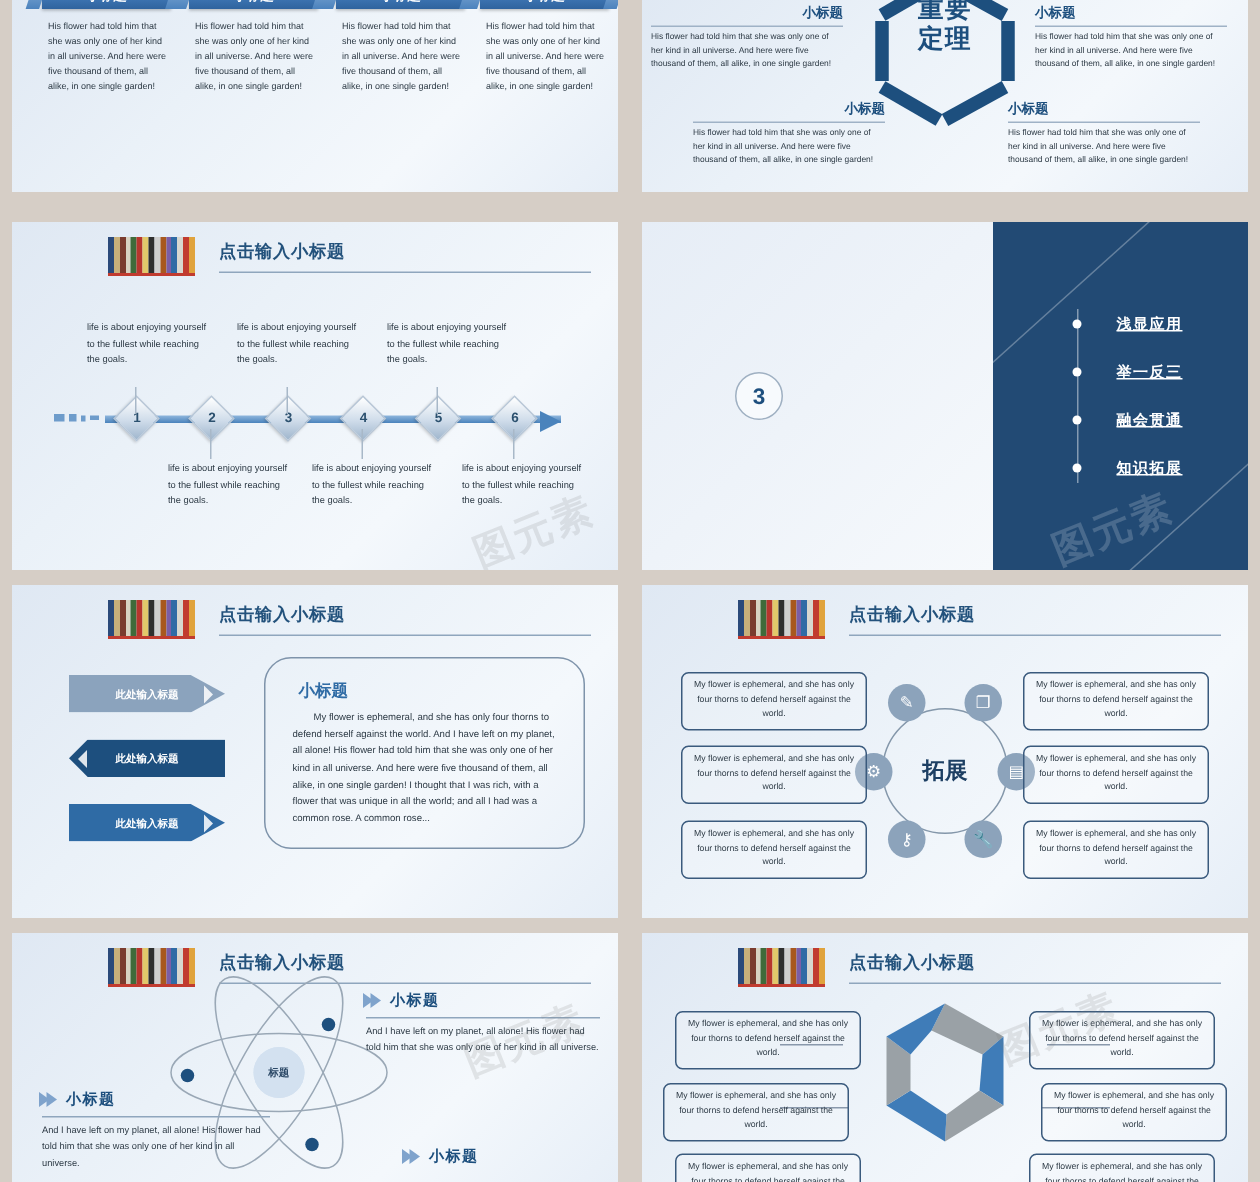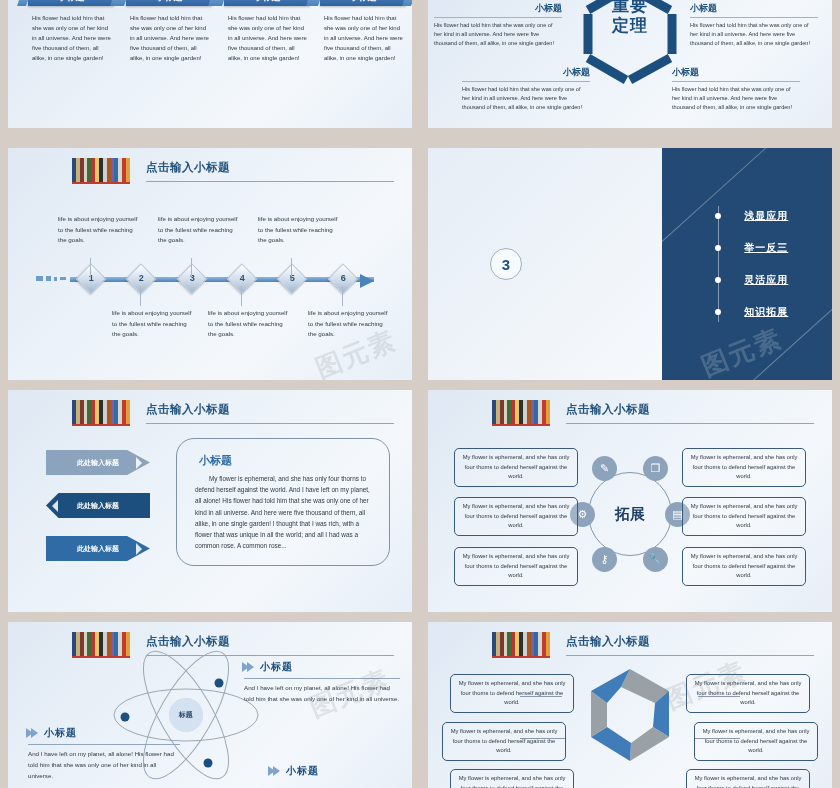--- a/index.html
+++ b/index.html
@@ -282,21 +282,21 @@
         <div class="sec-li">
             <b></b>
             <span>浅显应用</span>
           </div>
         <div class="sec-li">
             <b></b>
             <span>举一反三</span>
           </div>
         <div class="sec-li">
             <b></b>
-            <span>灵活应用</span>
+            <span>融会贯通</span>
           </div>
         <div class="sec-li">
             <b></b>
             <span>知识拓展</span>
           </div>
       </div>
     </div>
     <div class="wm" style="right:48px;bottom:10px;color:rgba(255,255,255,.18);">图元素</div>
   </div>
 

